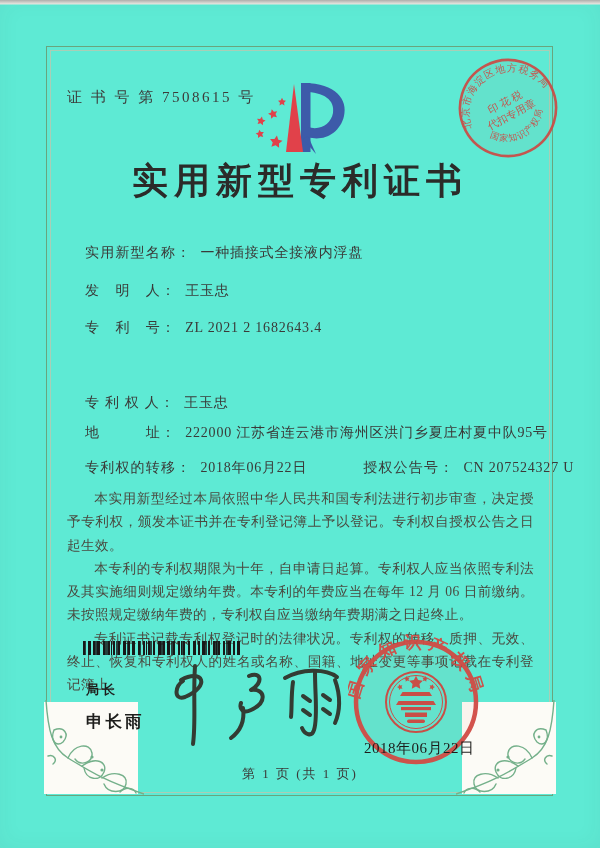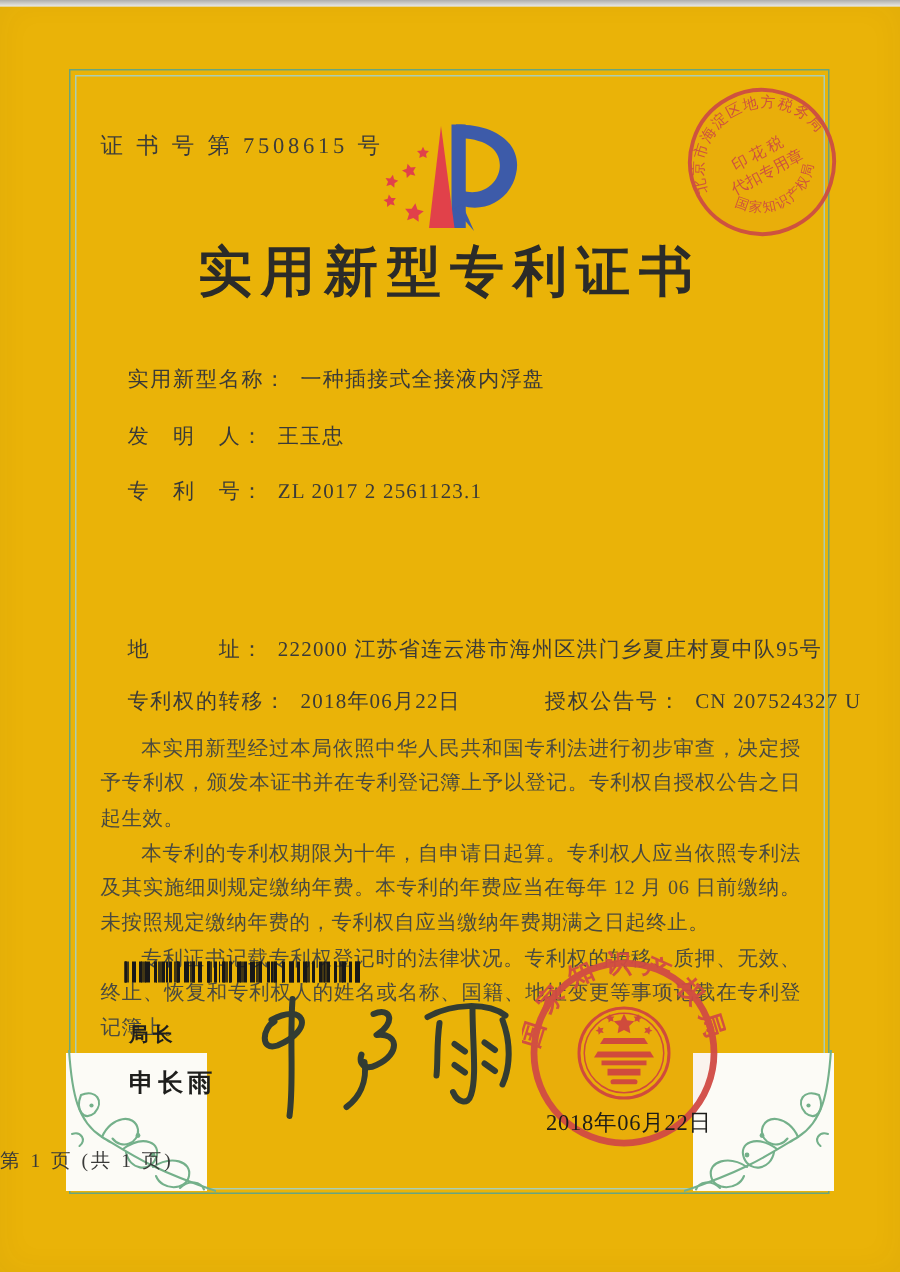--- a/index.html
+++ b/index.html
@@ -1,18 +1,18 @@
 <!DOCTYPE html>
 <html><head>
 <meta charset="utf-8">
 <style>
   html,body{margin:0;padding:0;background:#e9e8e3;}
   .sheet{
     position:relative;width:600px;height:848px;margin:0 auto;
-    background:#eab308;overflow:hidden;
+    background:#5eead4;overflow:hidden;
     font-family:"Liberation Serif","DejaVu Serif",serif;color:#3a3a38;
     box-shadow:inset 0 0 22px rgba(60,60,50,.05);
   }
   .scan-edge{position:absolute;top:0;left:0;right:0;height:5px;
     background:linear-gradient(#aeaeab,#e6e5df 80%,rgba(0,0,0,0));z-index:0;}
   
   .frame{position:absolute;left:46px;top:46px;right:47px;bottom:52px;
     border:1.6px solid #69a57e;z-index:1;}
   .frame-inner{position:absolute;inset:2.5px;border:1px solid #a9ceb6;}
   .corner-cover{position:absolute;width:94px;height:92px;top:702px;background:#fcfbf6;z-index:2;}
@@ -36,21 +36,21 @@
       repeating-linear-gradient(90deg,#181818 0 2px,rgba(0,0,0,0) 2px 5px),
       repeating-linear-gradient(90deg,#181818 0 1px,rgba(0,0,0,0) 1px 7px),
       repeating-linear-gradient(90deg,rgba(24,24,24,.8) 0 3px,rgba(0,0,0,0) 3px 11px);}
   .sig-title{position:absolute;left:86px;top:681px;font-family:"Liberation Sans","DejaVu Sans",sans-serif;
     font-size:13px;font-weight:600;letter-spacing:3px;color:#1e1e1c;z-index:4;}
   .sig-name{position:absolute;left:86px;top:711px;font-family:Liberation Mono, monospace;
     font-size:16.5px;font-weight:600;letter-spacing:3px;color:#1e1e1c;z-index:4;}
   .signature{position:absolute;left:165px;top:650px;width:200px;height:105px;z-index:5;}
   .seal{position:absolute;left:348px;top:634px;width:136px;height:136px;z-index:4;opacity:.95;}
   .seal-date{position:absolute;left:364px;top:739px;font-size:15px;letter-spacing:0.5px;color:#1c1c1a;z-index:6;}
-  .page-ind{position:absolute;left:0;top:765px;width:100%;font-size:13px;
+  .page-ind{position:absolute;left:0;top:765px;width:100%;text-align:center;font-size:13px;
     letter-spacing:2px;color:#3a3a38;z-index:4;}
 </style>
 </head>
 <body>
 
 <div class="sheet">
   <div class="scan-edge"></div>
 
   <div class="frame">
     <div class="frame-inner"></div>
@@ -130,21 +130,24 @@
 
   <div class="title">实用新型专利证书</div>
 
   <div class="field-row" style="top:282px">
     <span class="lbl">发　明　人：</span><span class="val">王玉忠</span>
   </div>
   <div class="field-row" style="top:244px">
     <span class="lbl">实用新型名称：</span><span class="val">一种插接式全接液内浮盘</span>
   </div>
   <div class="field-row" style="top:319px">
-    <span class="lbl">专　利　号：</span><span class="val">ZL 2017 2 2561123.1</span>
+    <span class="lbl">专　利　号：</span><span class="val">ZL 2021 2 1682643.4</span>
+  </div>
+  <div class="field-row" style="top:394px">
+    <span class="lbl">专 利 权 人：</span><span class="val">王玉忠</span>
   </div>
   <div class="field-row" style="top:424px">
     <span class="lbl">地　　　址：</span><span class="val">222000 江苏省连云港市海州区洪门乡夏庄村夏中队95号</span>
   </div>
   <div class="field-row" style="top:459px">
     <span class="lbl">专利权的转移：</span><span class="val">2018年06月22日</span><span class="lbl pair2">授权公告号：</span><span class="val">CN 207524327 U</span>
   </div>
 
   <div class="legal">
     <p>本实用新型经过本局依照中华人民共和国专利法进行初步审查，决定授予专利权，颁发本证书并在专利登记簿上予以登记。专利权自授权公告之日起生效。</p>

